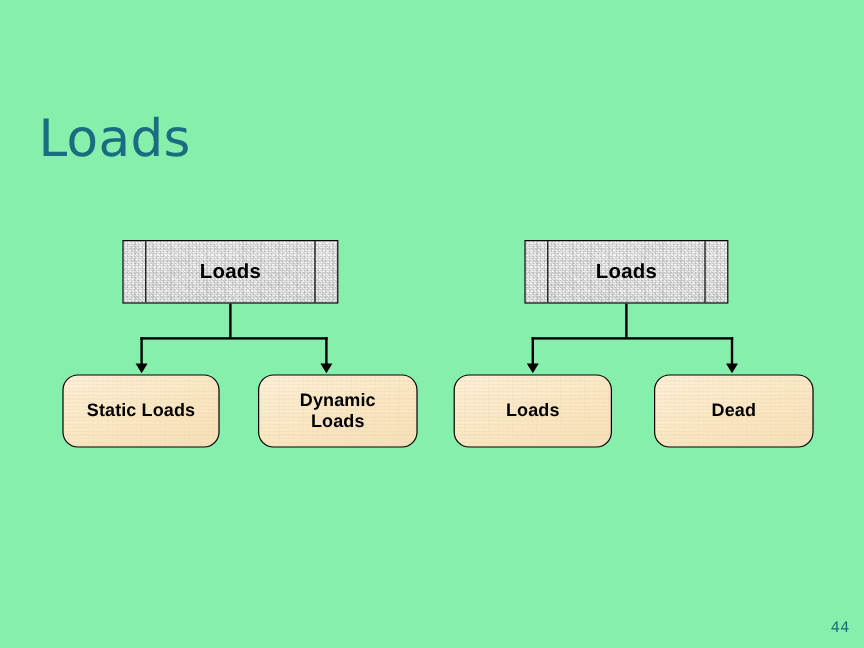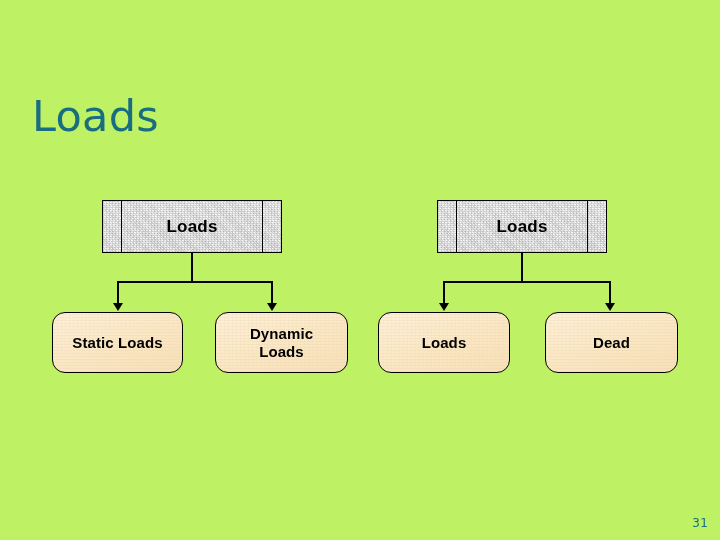--- a/index.html
+++ b/index.html
@@ -9,21 +9,21 @@
   body {
     width: 720px;
     height: 540px;
     overflow: hidden;
     font-family: "DejaVu Sans", sans-serif;
   }
   #slide {
     position: relative;
     width: 720px;
     height: 540px;
-    background: #bef264;
+    background: #86efac;
     overflow: hidden;
   }
 
   
   #slide-title {
     position: absolute;
     left: 32px;
     top: 92px;
     font-family: "DejaVu Sans", sans-serif;
     font-size: 43px;
@@ -191,15 +191,15 @@
 
     <div class="child-node" style="left:378px; top:312px; width:132px; height:61px;">
       <div class="node-label">Loads</div>
     </div>
 
     <div class="child-node" style="left:545px; top:312px; width:133px; height:61px;">
       <div class="node-label">Dead</div>
     </div>
   </div>
 
-  <div id="page-number">31</div>
+  <div id="page-number">44</div>
 
 </div>
 
 </body></html>

